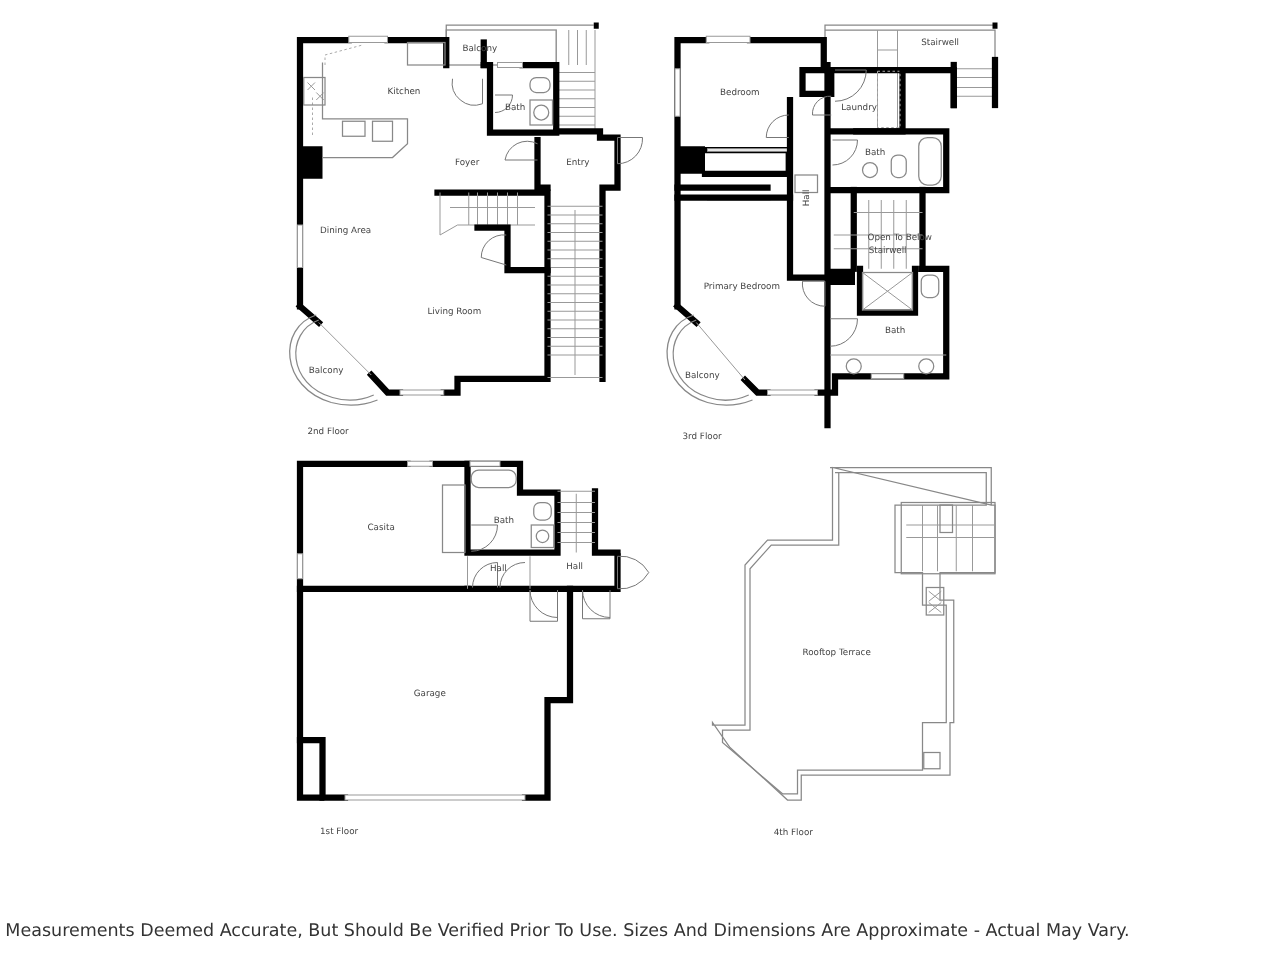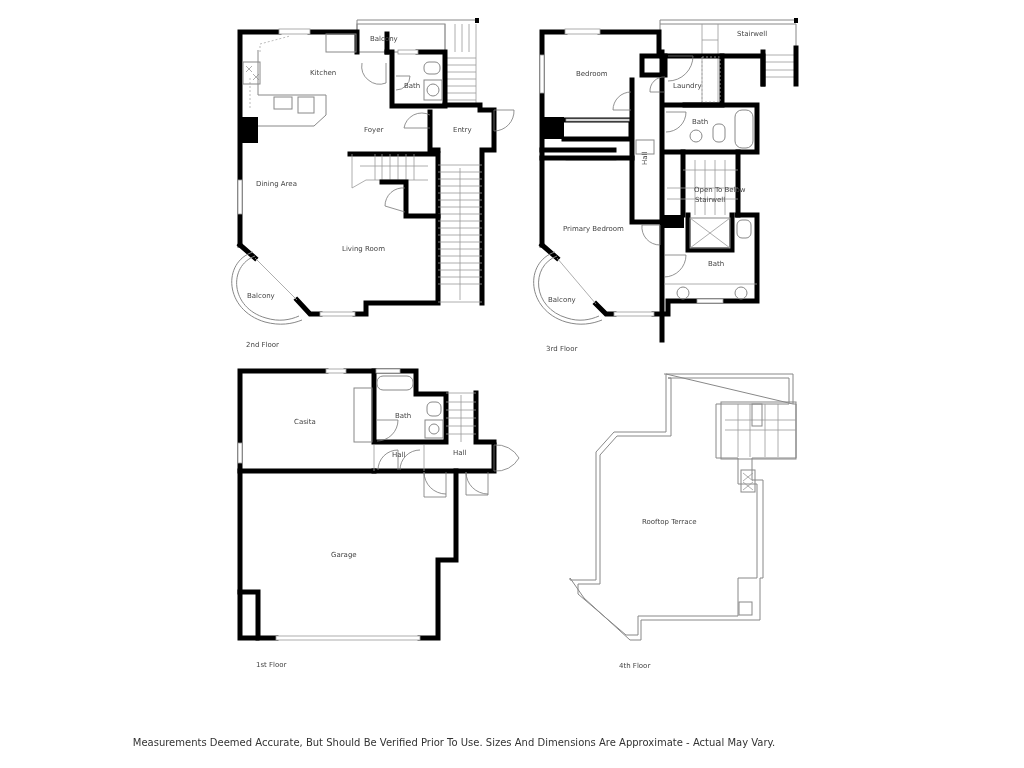--- a/index.html
+++ b/index.html
@@ -9,21 +9,21 @@
   .wall { fill: none; stroke: #000; stroke-width: 5; stroke-linecap: square; stroke-linejoin: miter; }
   .thin { fill: none; stroke: #888; stroke-width: 1; }
   .thin2 { fill: none; stroke: #999; stroke-width: 0.8; }
   .dash { fill: none; stroke: #aaa; stroke-width: 0.8; stroke-dasharray: 2 2; }
   .win { fill: #fff; stroke: #999; stroke-width: 0.8; }
   .door { fill: none; stroke: #777; stroke-width: 0.8; }
   .solid { fill: #000; }
   .room-label { font-size: 7px; fill: #444; font-family: "DejaVu Sans", sans-serif; }
   .floor-label { font-size: 7px; fill: #444; font-family: "DejaVu Sans", sans-serif; }
   .disclaimer { position: absolute; left: 0; width: 908px; top: 737px; text-align: center;
-                font-size: 10px; color: #333; font-family: "DejaVu Sans", sans-serif; }
+                font-size: 14px; color: #333; font-family: "DejaVu Sans", sans-serif; }
 </style>
 </head>
 <body>
 
 <svg id="plan" viewBox="0 0 1024 768" xmlns="http://www.w3.org/2000/svg">
 
   <g>
 
     <polyline class="thin" points="357,32 357,20 475,20"></polyline>
     <rect class="solid" x="475" y="18" width="4" height="5"></rect>

